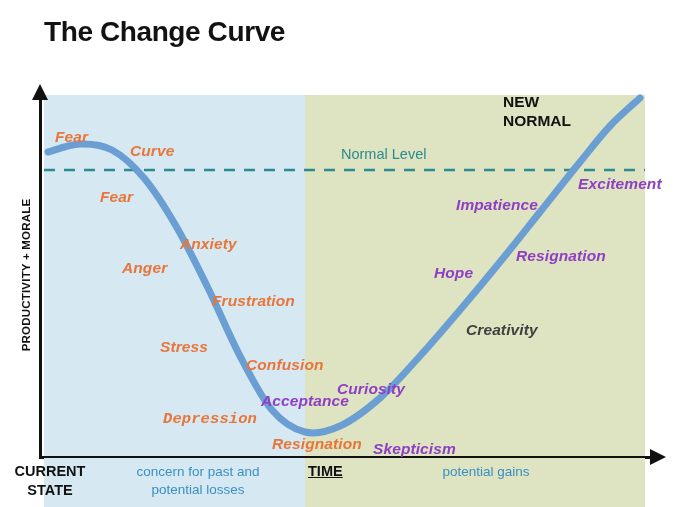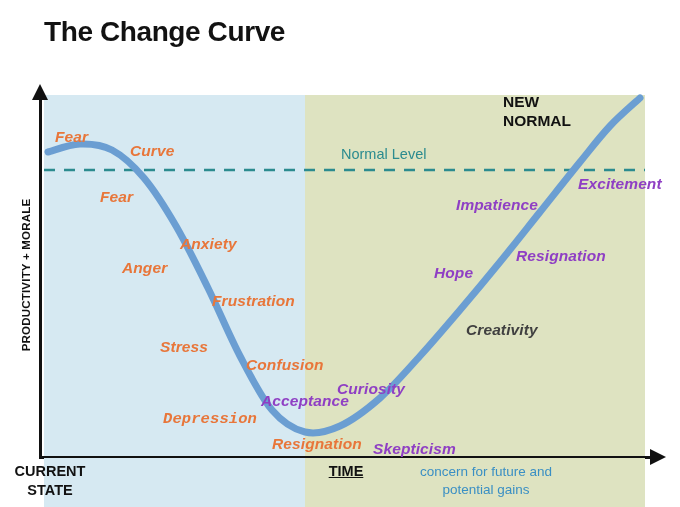--- a/index.html
+++ b/index.html
@@ -183,21 +183,20 @@
     text-align: center;
     font-size: 13.5px;
     line-height: 1.3;
     color: #3a8fc4;
   }
   #footer-time {
     position: absolute;
     left: 308px;
     top: 463px;
     width: 76px;
-    text-align: center;
     font-size: 14.5px;
     font-weight: bold;
     color: #111111;
     text-decoration: underline;
   }
   #footer-future-text {
     position: absolute;
     left: 383px;
     top: 463px;
     width: 206px;
@@ -258,21 +257,24 @@
     </div>
 
   <div id="footer-band-past" style="background: rgb(214, 233, 242);"></div>
   <div id="footer-band-future" style="background: rgb(222, 227, 193);"></div>
 
   <div id="footer-current-state">
     <div>CURRENT</div>
     <div>STATE</div>
   </div>
 
+  <div id="footer-past-text" style="color: rgb(58, 143, 196);">
+    <div>concern for past and</div>
+    <div>potential losses</div>
+  </div>
 
   <div id="footer-time">TIME</div>
 
   <div id="footer-future-text" style="color: rgb(58, 143, 196);">
-    <div>concern for future and</div>
     <div>potential gains</div>
   </div>
 
 </div>
 
 </body></html>

